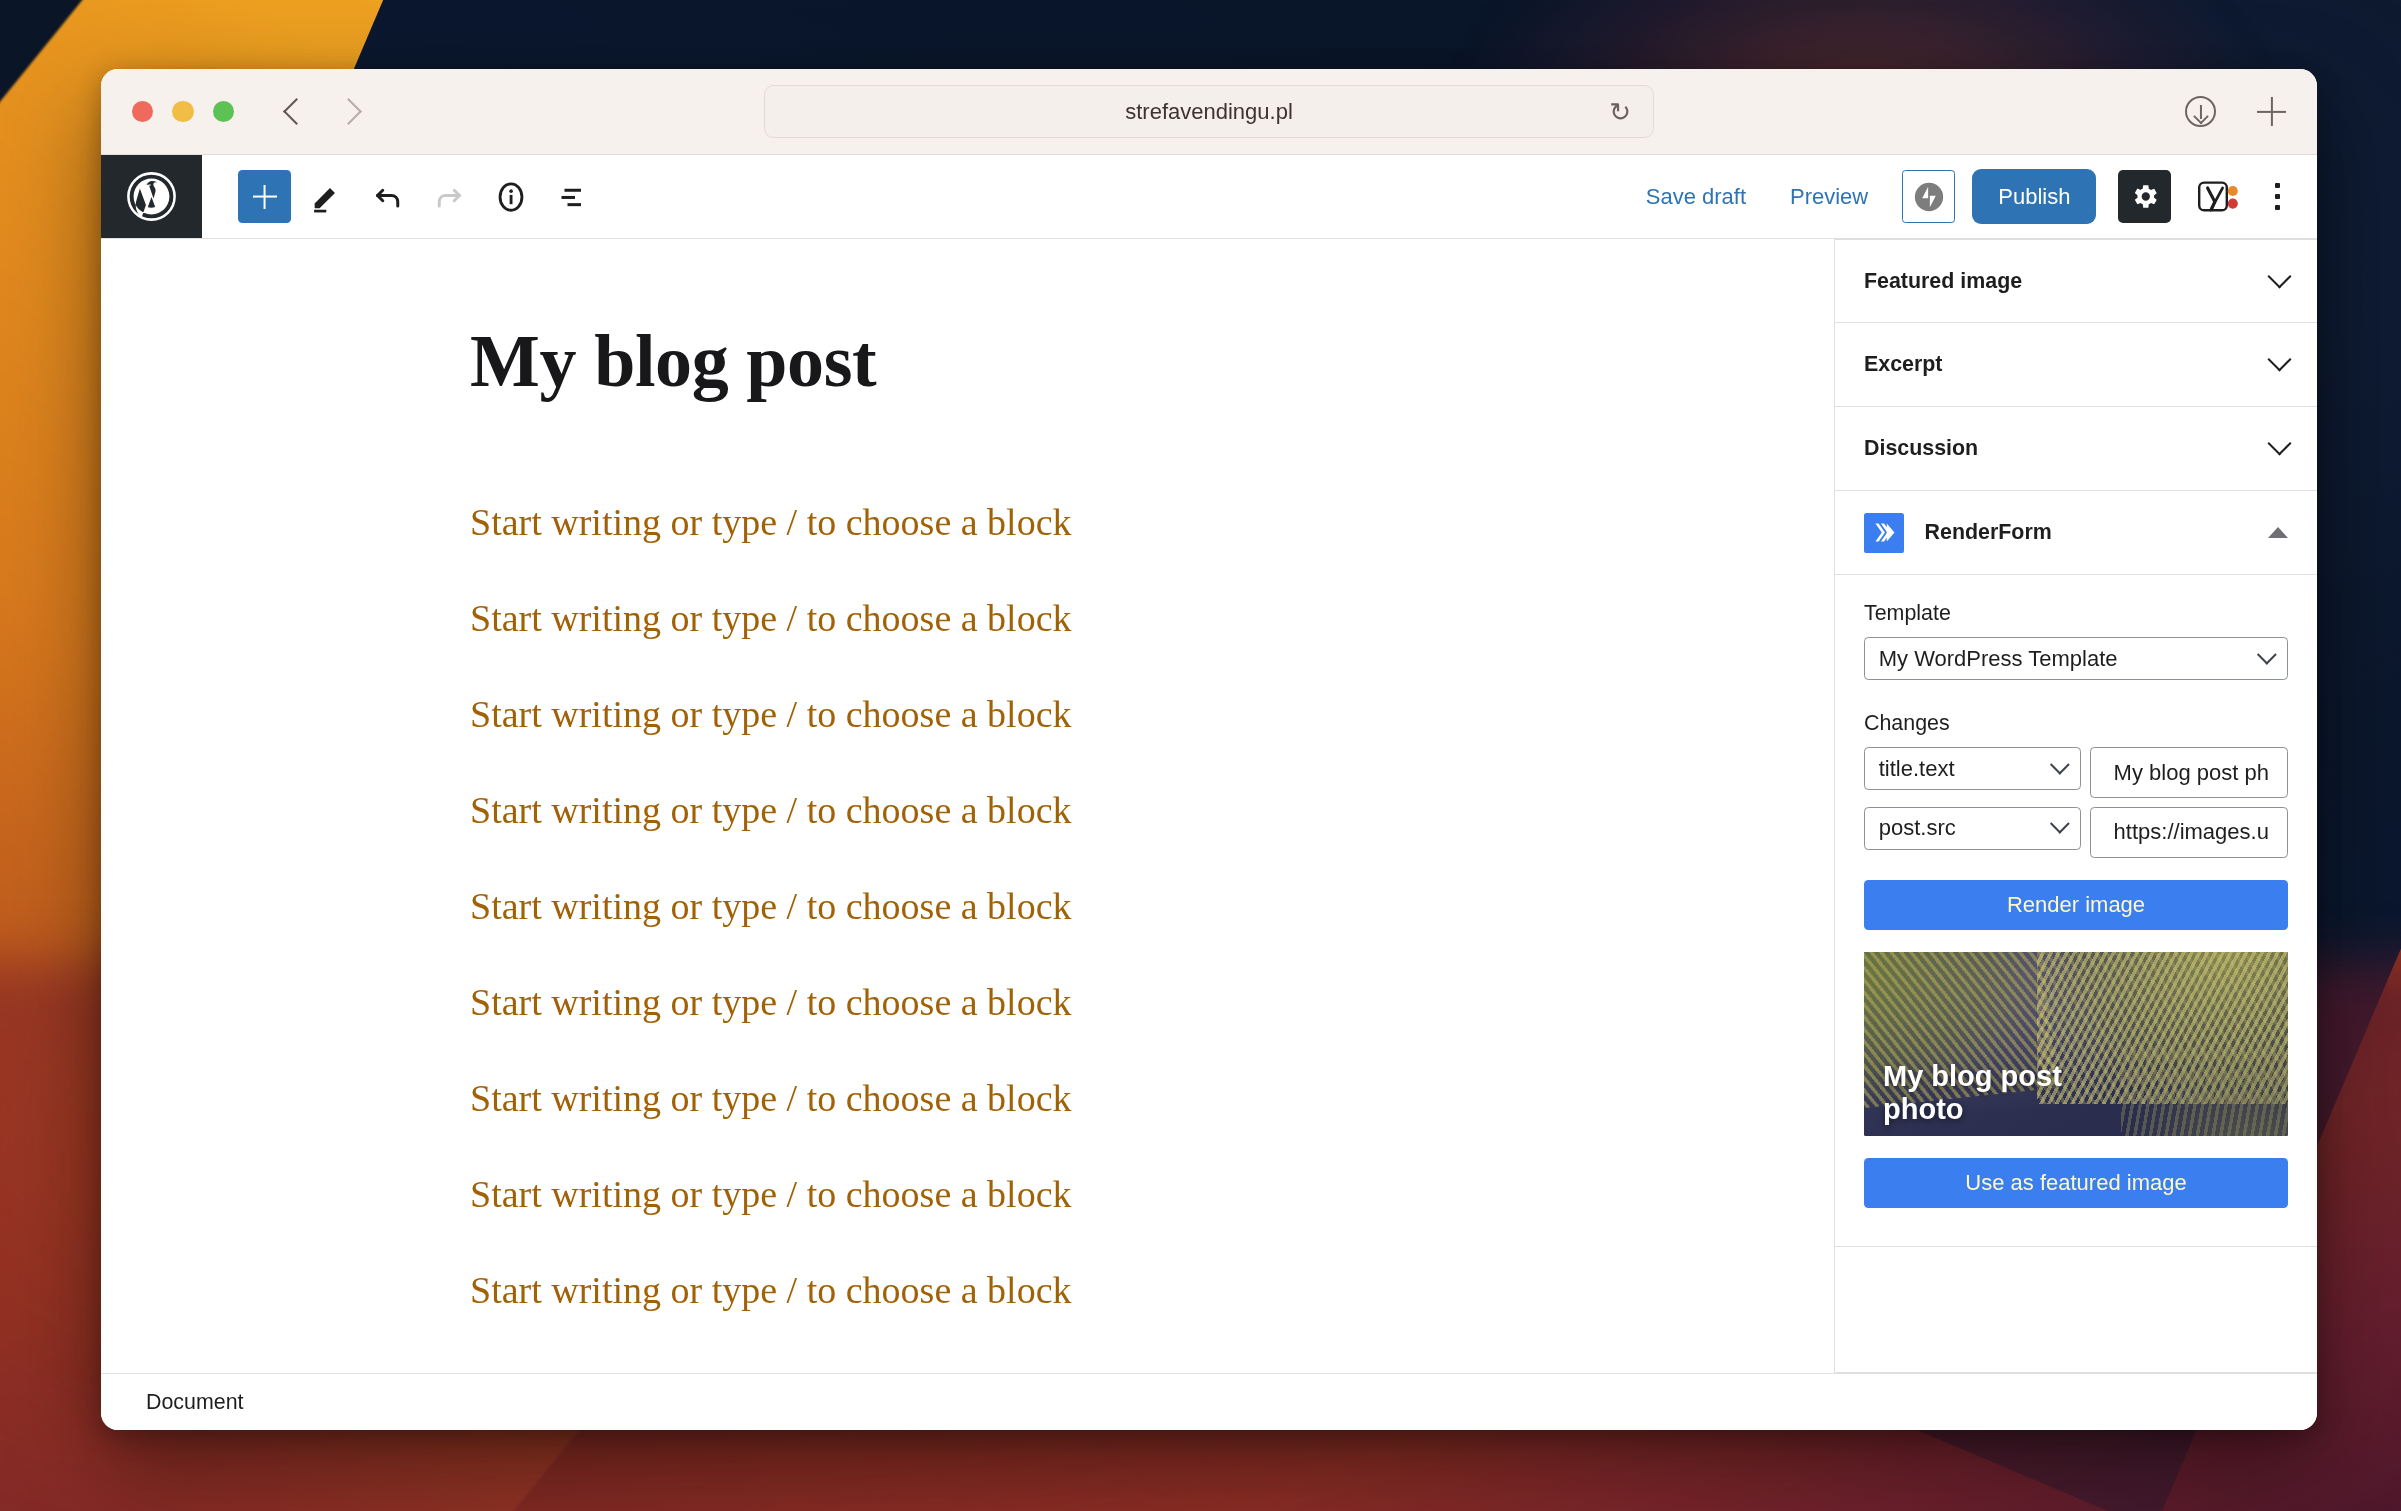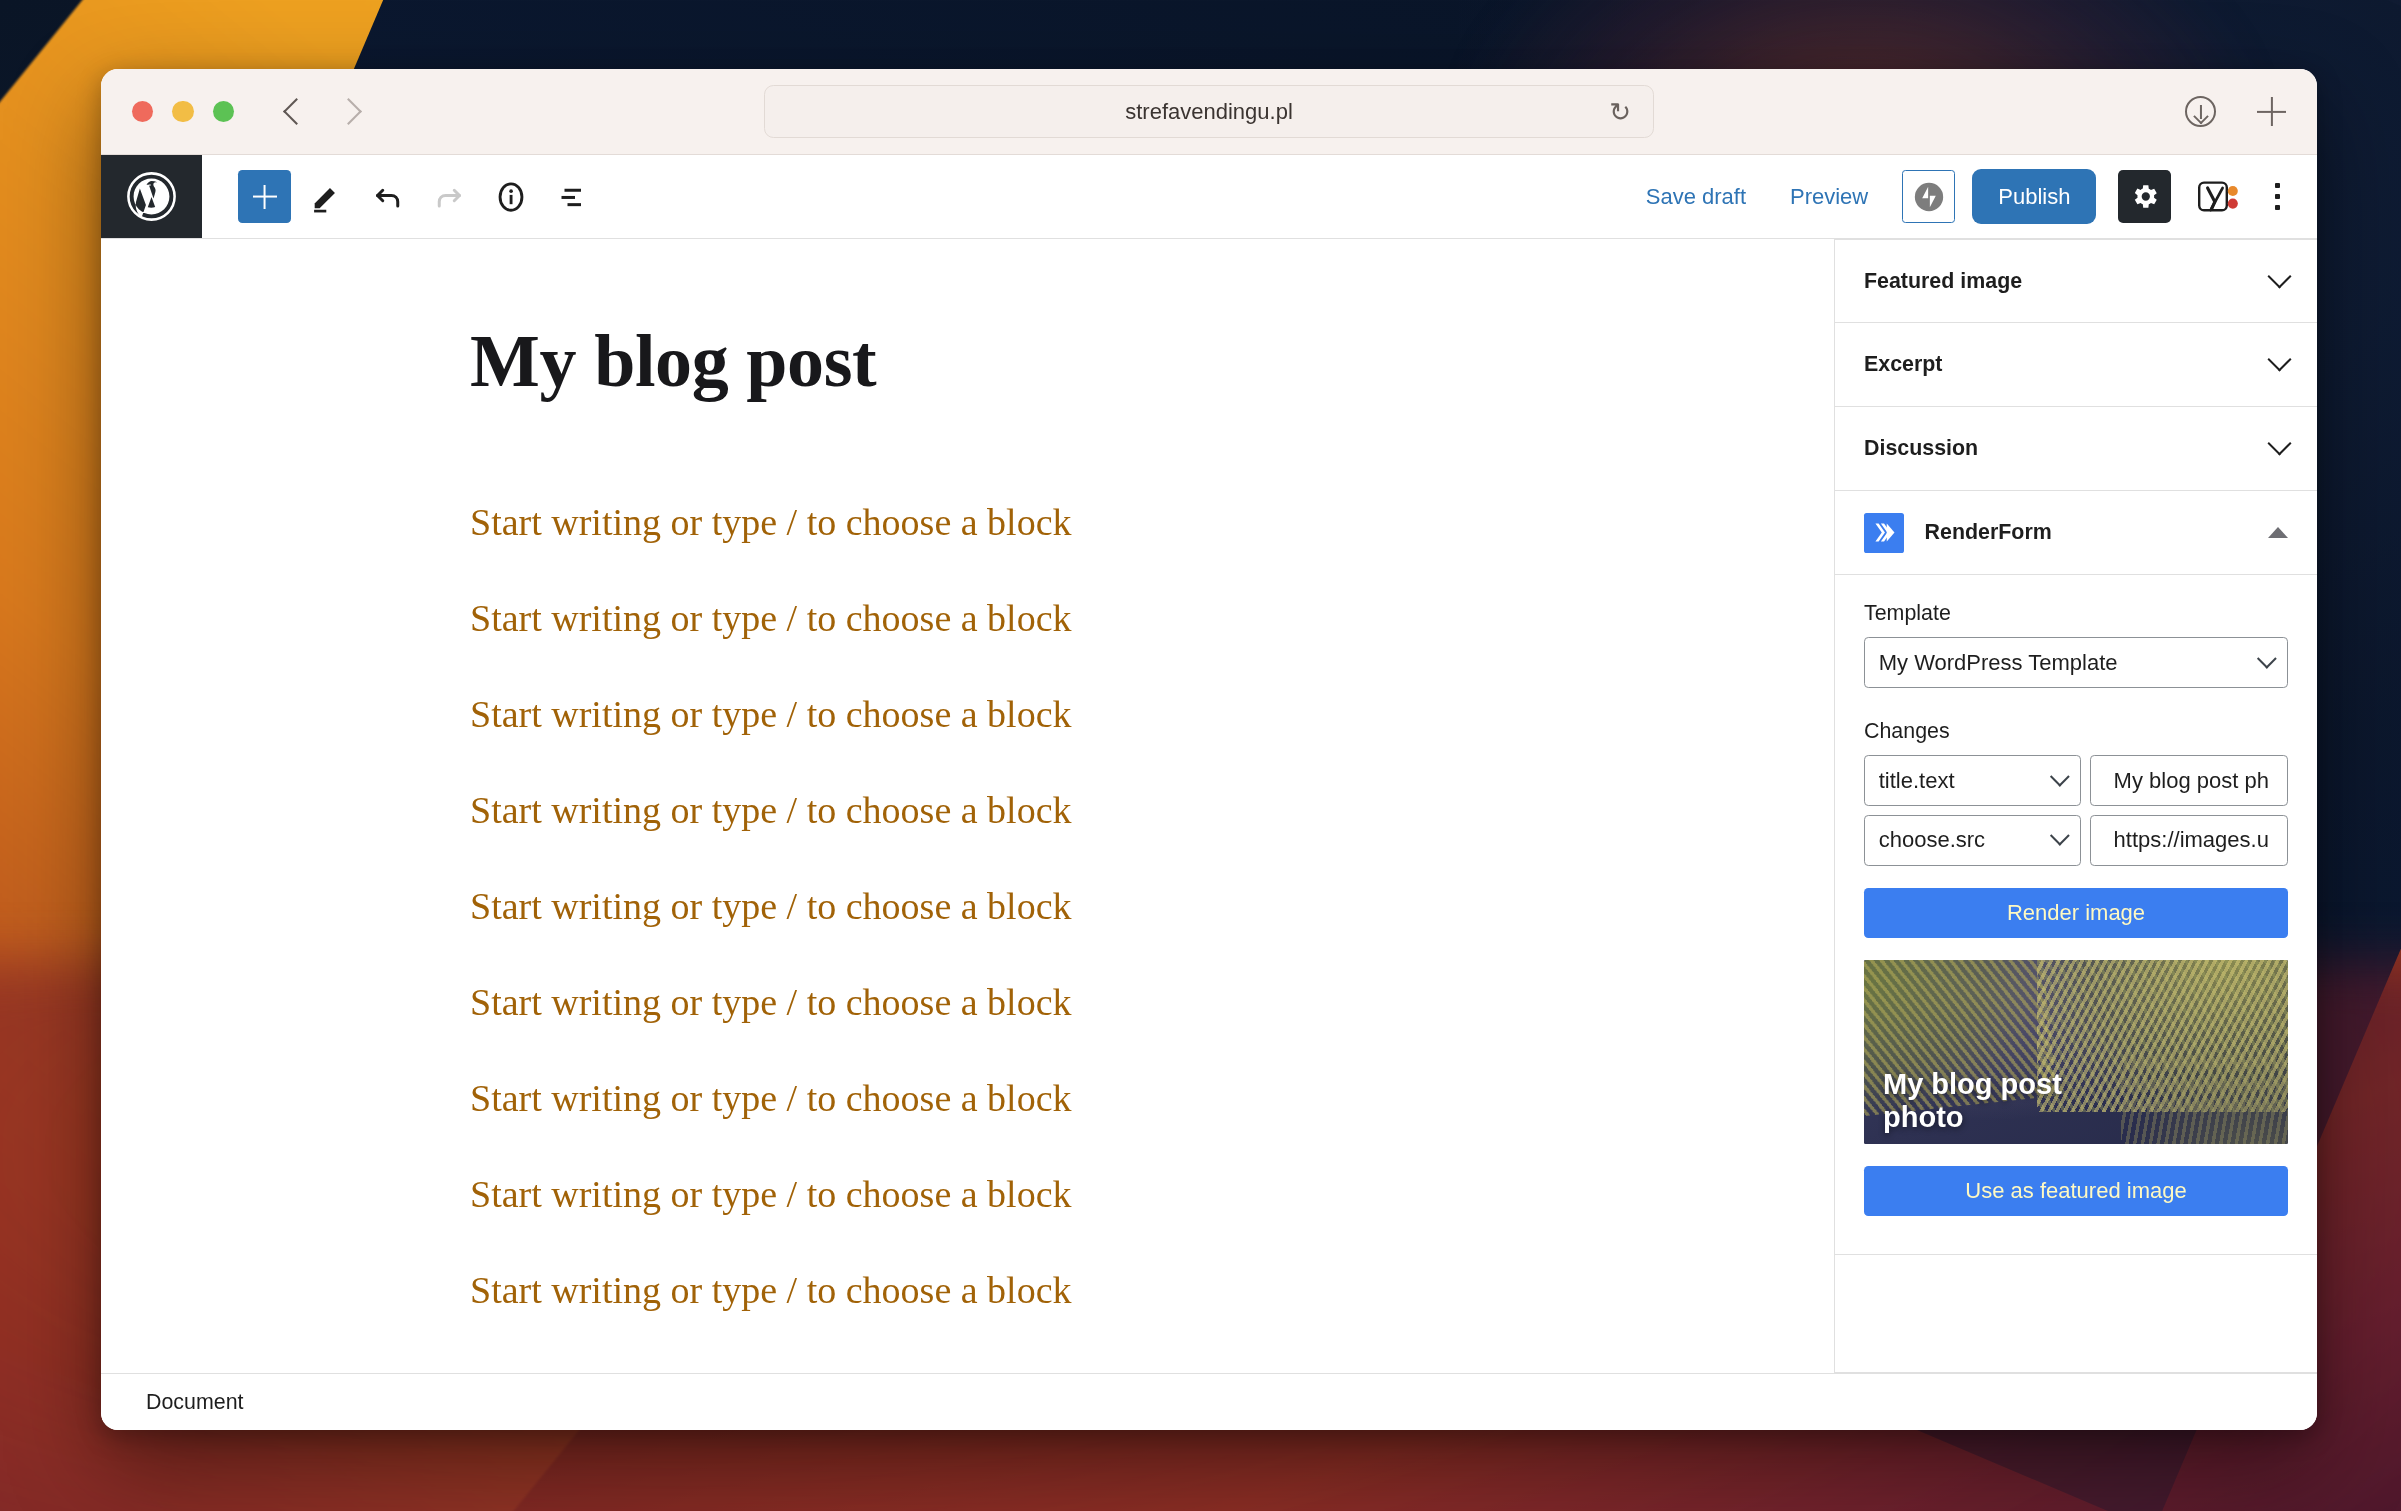--- a/index.html
+++ b/index.html
@@ -352,21 +352,21 @@
     padding: 26px 29px 38px 29px;
     border-bottom: 0.9px solid #e0e0e0;
   }
   .field-label {
     font-size: 21.4px;
     font-weight: 400;
     color: #1e1e1e;
     margin-bottom: 11px;
   }
   .select-box {
-    height: 51px;
+    height: 43px;
     border: 0.9px solid #8c9196;
     border-radius: 4.3px;
     display: flex;
     align-items: center;
     padding: 0 13.7px;
     font-size: 22px;
     color: #1e1e1e;
     background: #fff;
     position: relative;
     white-space: nowrap;
@@ -670,21 +670,21 @@
             <span>title.text</span>
             <span class="sel-caret"></span>
           </div>
           <div class="text-input">
             <span>My blog post ph</span>
           </div>
         </div>
 
         <div class="change-row">
           <div class="select-box">
-            <span>choose.src</span>
+            <span>post.src</span>
             <span class="sel-caret"></span>
           </div>
           <div class="text-input">
             <span>https://images.u</span>
           </div>
         </div>
 
         <div class="rf-button">Render image</div>
 
         <div id="rf-preview">

